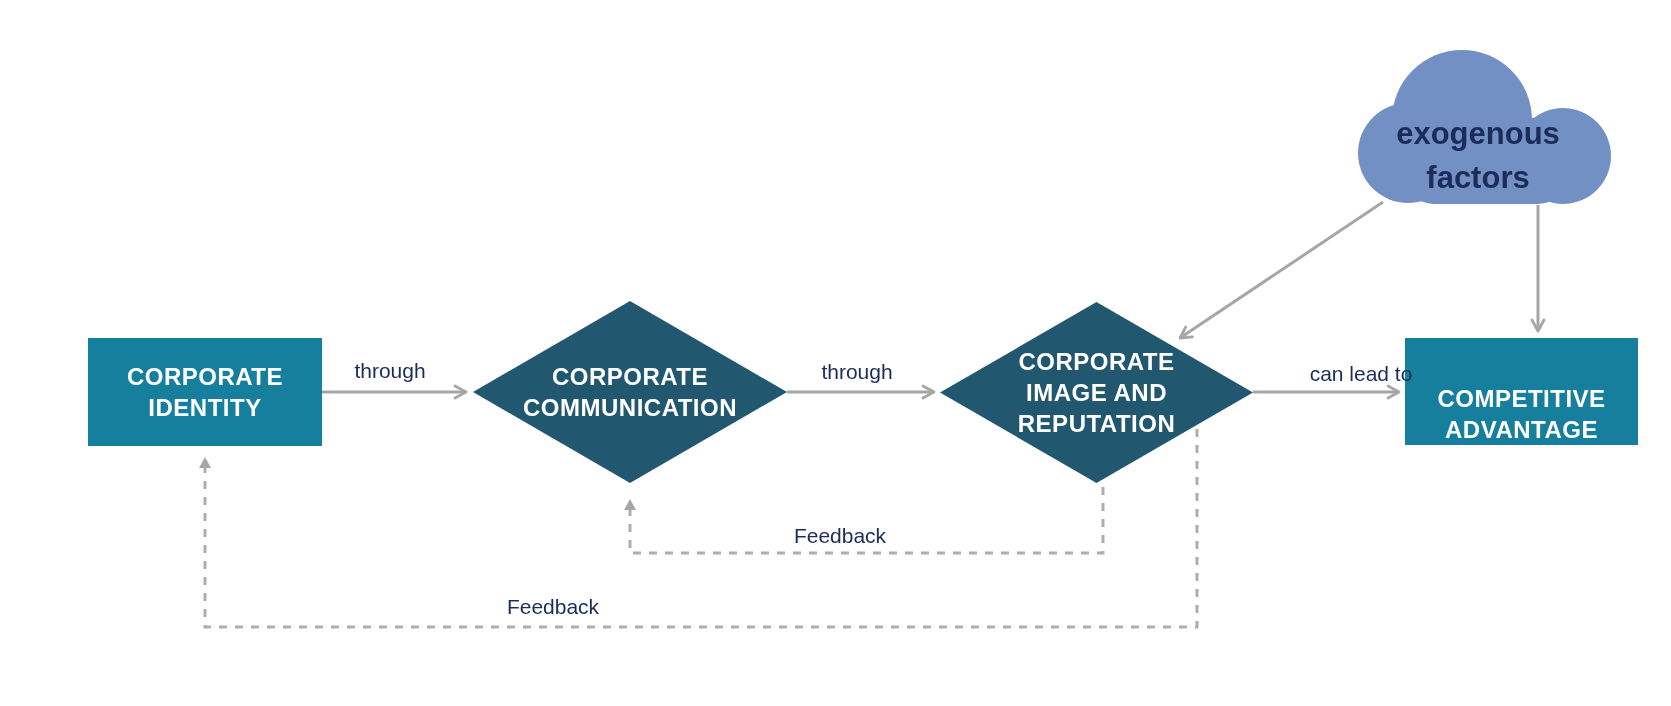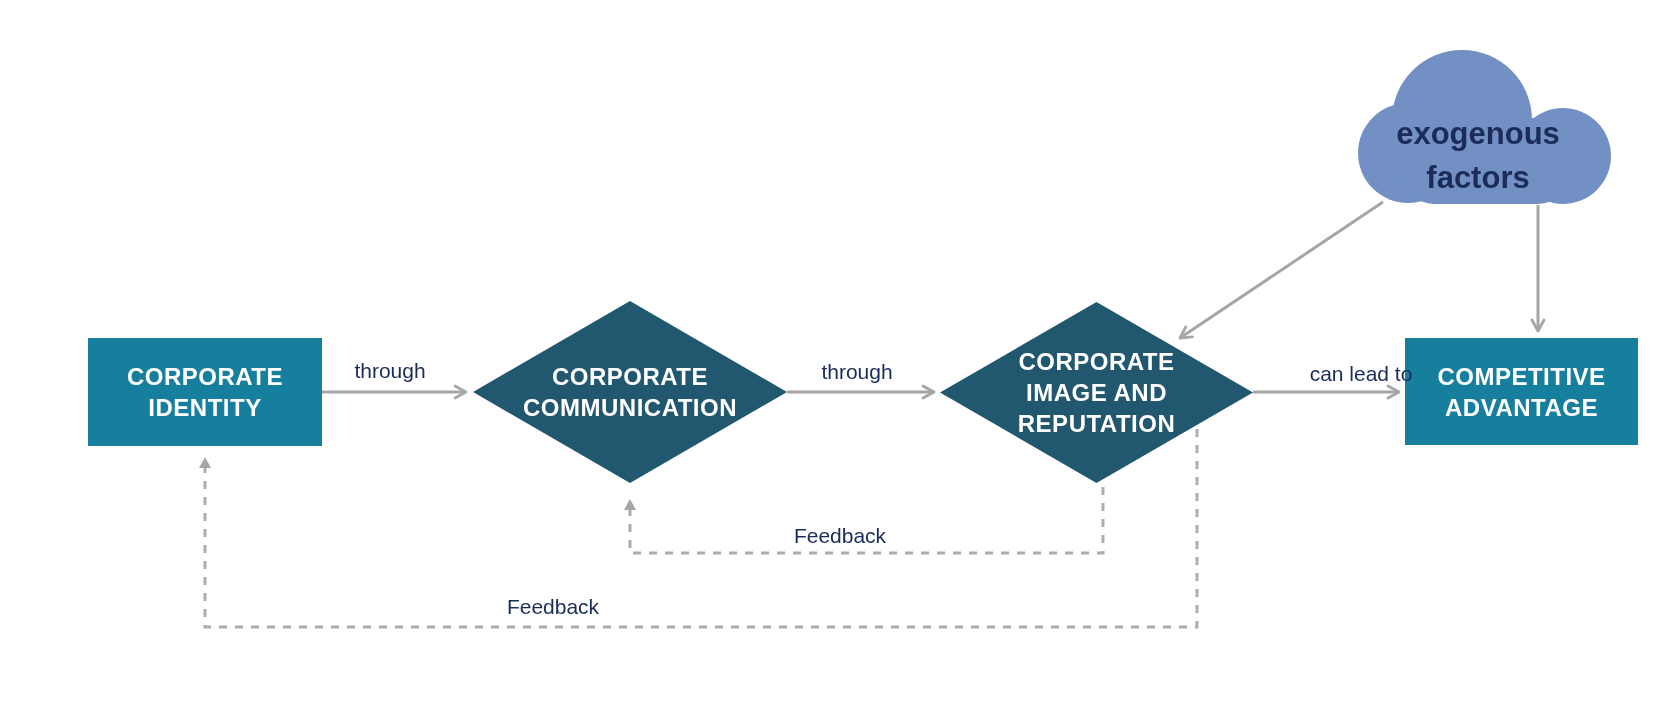--- a/index.html
+++ b/index.html
@@ -105,21 +105,21 @@
     <span class="node-label">CORPORATE
 COMMUNICATION</span>
   </div>
 
   <div class="node diamond-node" style="left:940px; top:302px; width:313px; height:181px;">
     <span class="node-label">CORPORATE
 IMAGE AND
 REPUTATION</span>
   </div>
 
-  <div class="node rect-node" style="left:1405px; top:338px; width:233px; height:107px;">
+  <div class="node rect-node" style="left:1405px; top:338px; width:233px; height:107px;align-items:flex-end;">
     <span class="node-label">COMPETITIVE
 ADVANTAGE</span>
   </div>
 
   <div class="cloud-label">exogenous
 factors</div>
 
   <div class="edge-label" style="left:390px; top:371px;">through</div>
   <div class="edge-label" style="left:857px; top:372px;">through</div>
   <div class="edge-label" style="left:1361px; top:374px;">can lead to</div>

